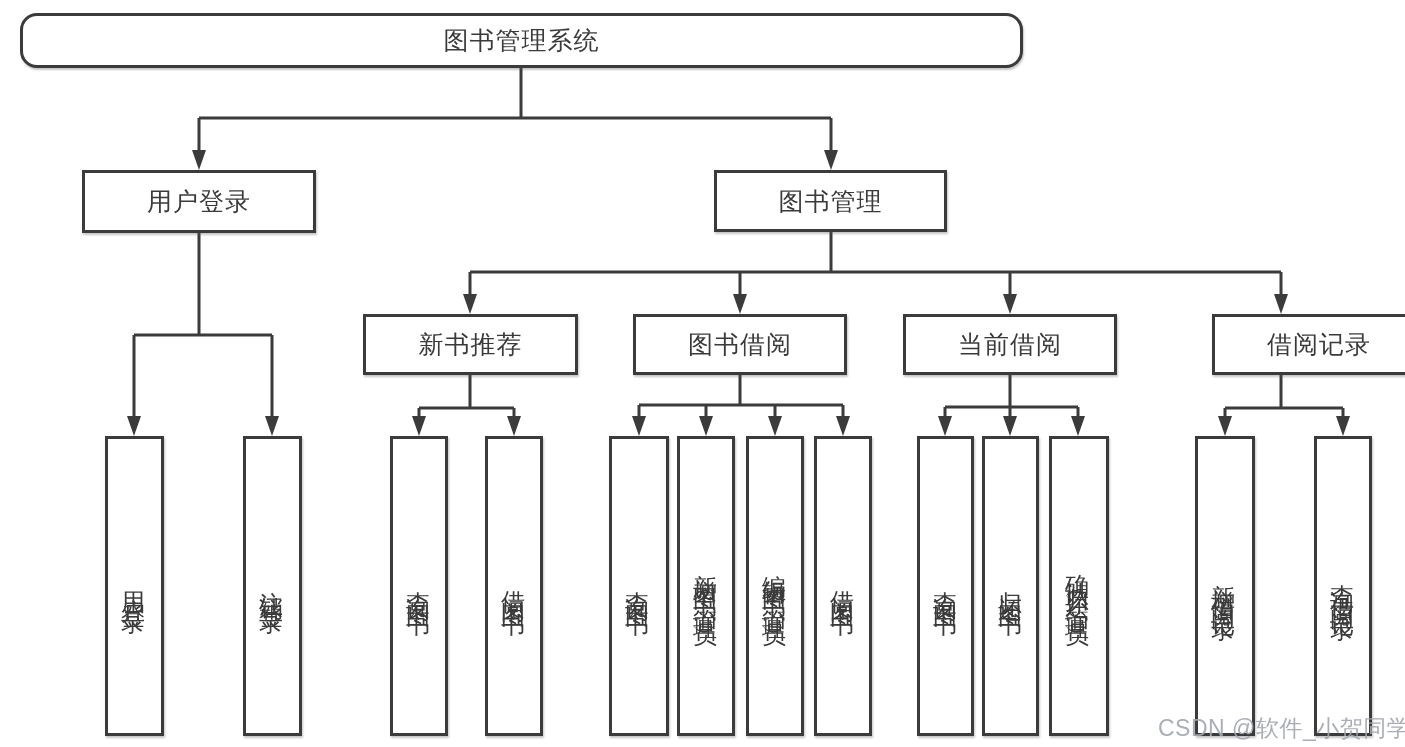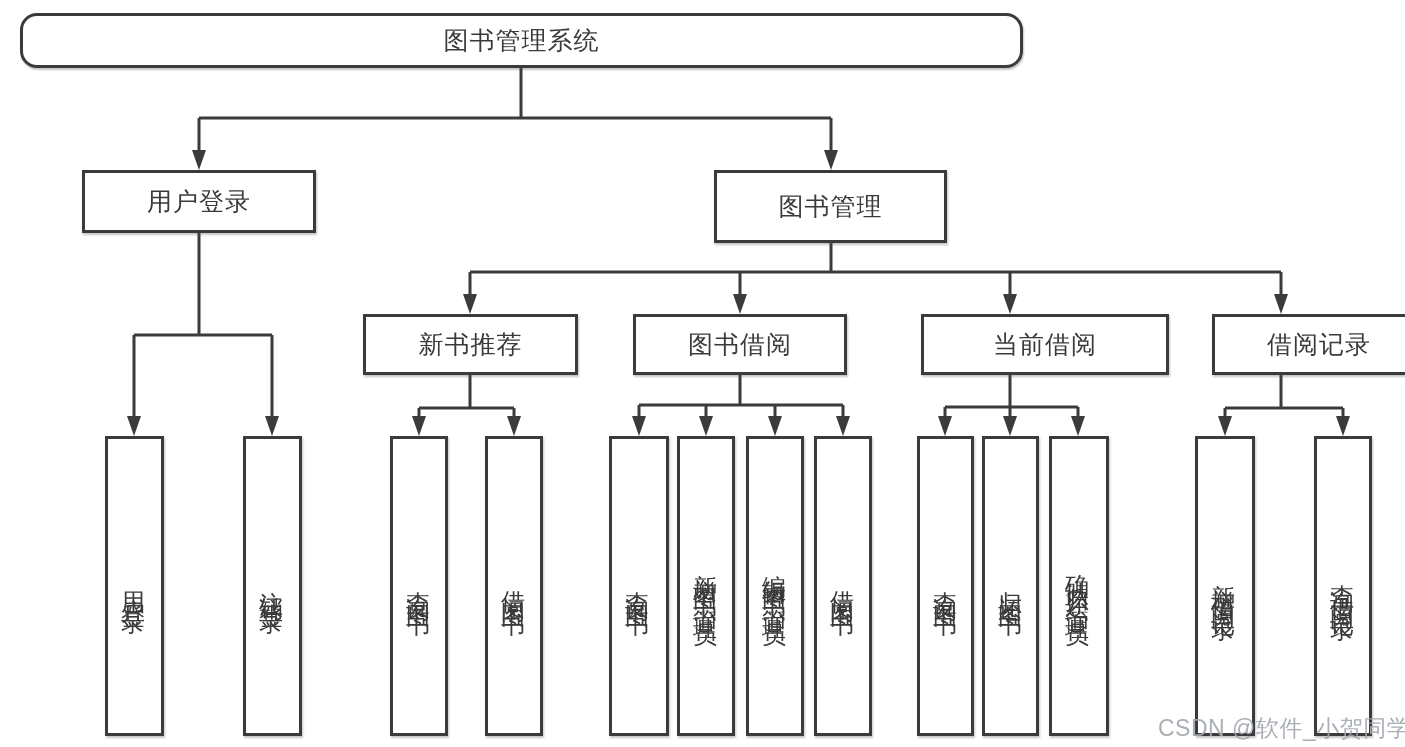--- a/index.html
+++ b/index.html
@@ -125,25 +125,25 @@
     <g>
       <path d="M1281 375 V408 M1225 408 H1343 M1225 408 V418 M1343 408 V418"></path>
       <polygon points="1218,416 1232,416 1225,436"></polygon>
       <polygon points="1336,416 1350,416 1343,436"></polygon>
     </g>
   </svg>
 
   <div class="hbox" style="left:20px; top:13px; width:1003px; height:55px;border-radius:17px;">图书管理系统</div>
 
   <div class="hbox" style="left:82px; top:170px; width:234px; height:63px;">用户登录</div>
-  <div class="hbox" style="left:714px; top:170px; width:233px; height:73px;">图书管理</div>
+  <div class="hbox" style="left:714px; top:170px; width:233px; height:62px;">图书管理</div>
 
   <div class="hbox" style="left:363px; top:314px; width:215px; height:61px;">新书推荐</div>
   <div class="hbox" style="left:633px; top:314px; width:214px; height:61px;">图书借阅</div>
-  <div class="hbox" style="left:903px; top:314px; width:248px; height:61px;margin-left:18px;">当前借阅</div>
+  <div class="hbox" style="left:903px; top:314px; width:214px; height:61px;">当前借阅</div>
   <div class="hbox" style="left:1212px; top:314px; width:214px; height:61px;">借阅记录</div>
 
   <div class="vbox" style="left:105px; top:436px; width:59px; height:300px;">用户登录</div>
   <div class="vbox" style="left:243px; top:436px; width:59px; height:300px;">注销登录</div>
 
   <div class="vbox" style="left:390px; top:436px; width:58px; height:300px;">查询图书</div>
   <div class="vbox" style="left:485px; top:436px; width:58px; height:300px;">借阅图书</div>
 
   <div class="vbox" style="left:609px; top:436px; width:60px; height:300px;">查询图书</div>
   <div class="vbox" style="left:677px; top:436px; width:58px; height:300px;">新增图书（管理员）</div>

